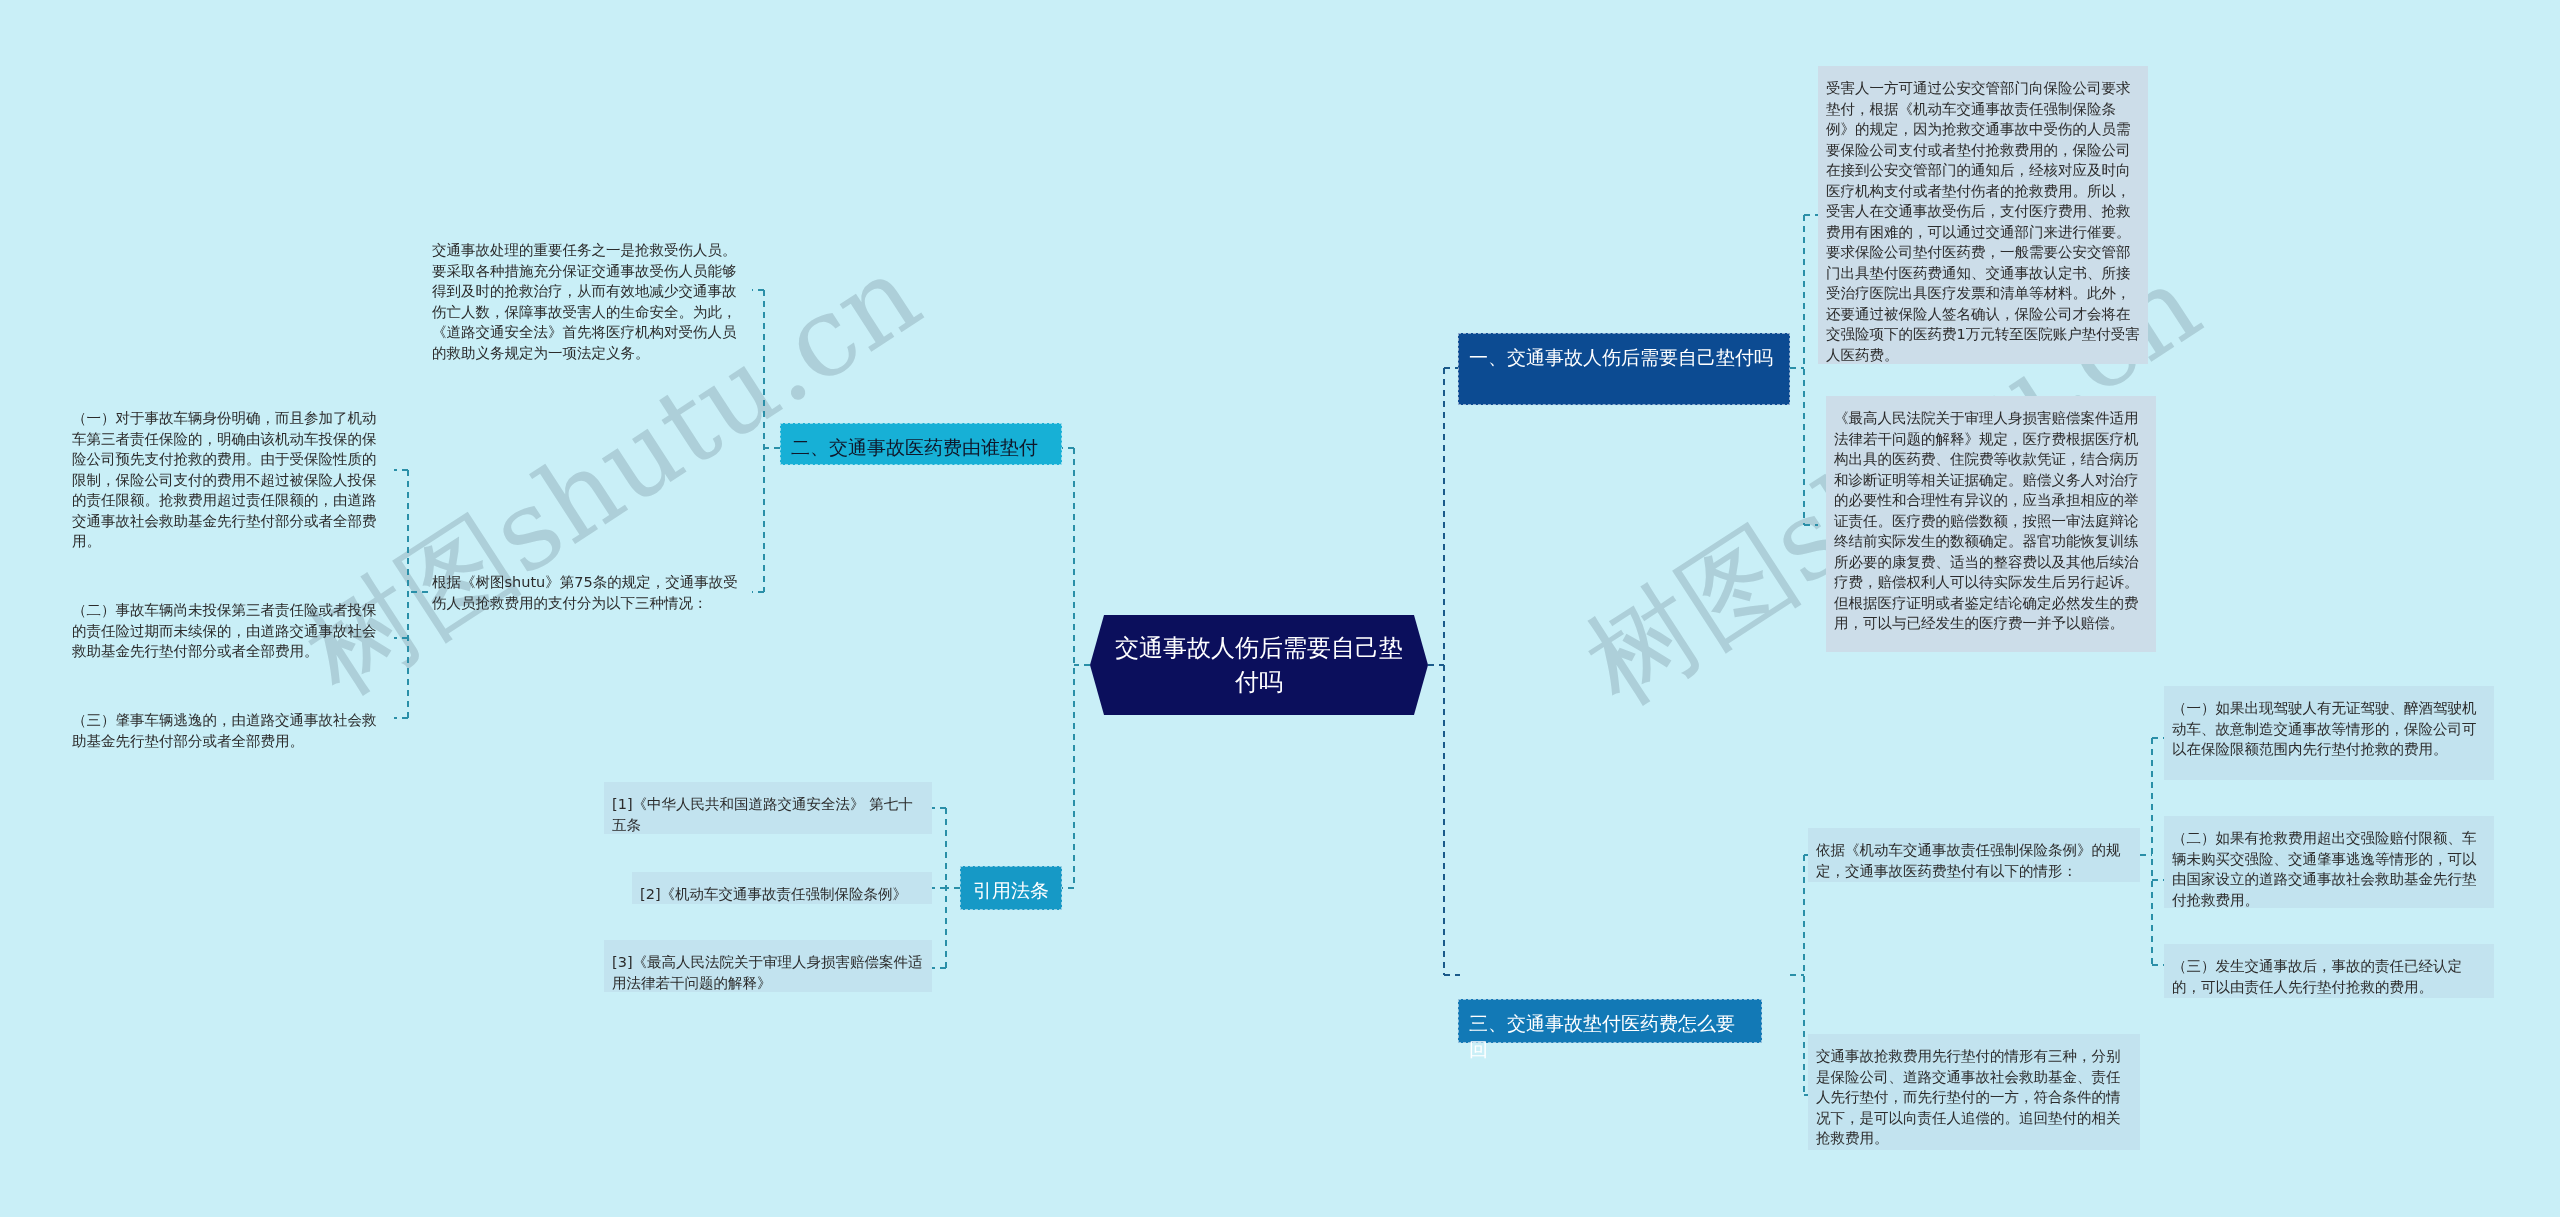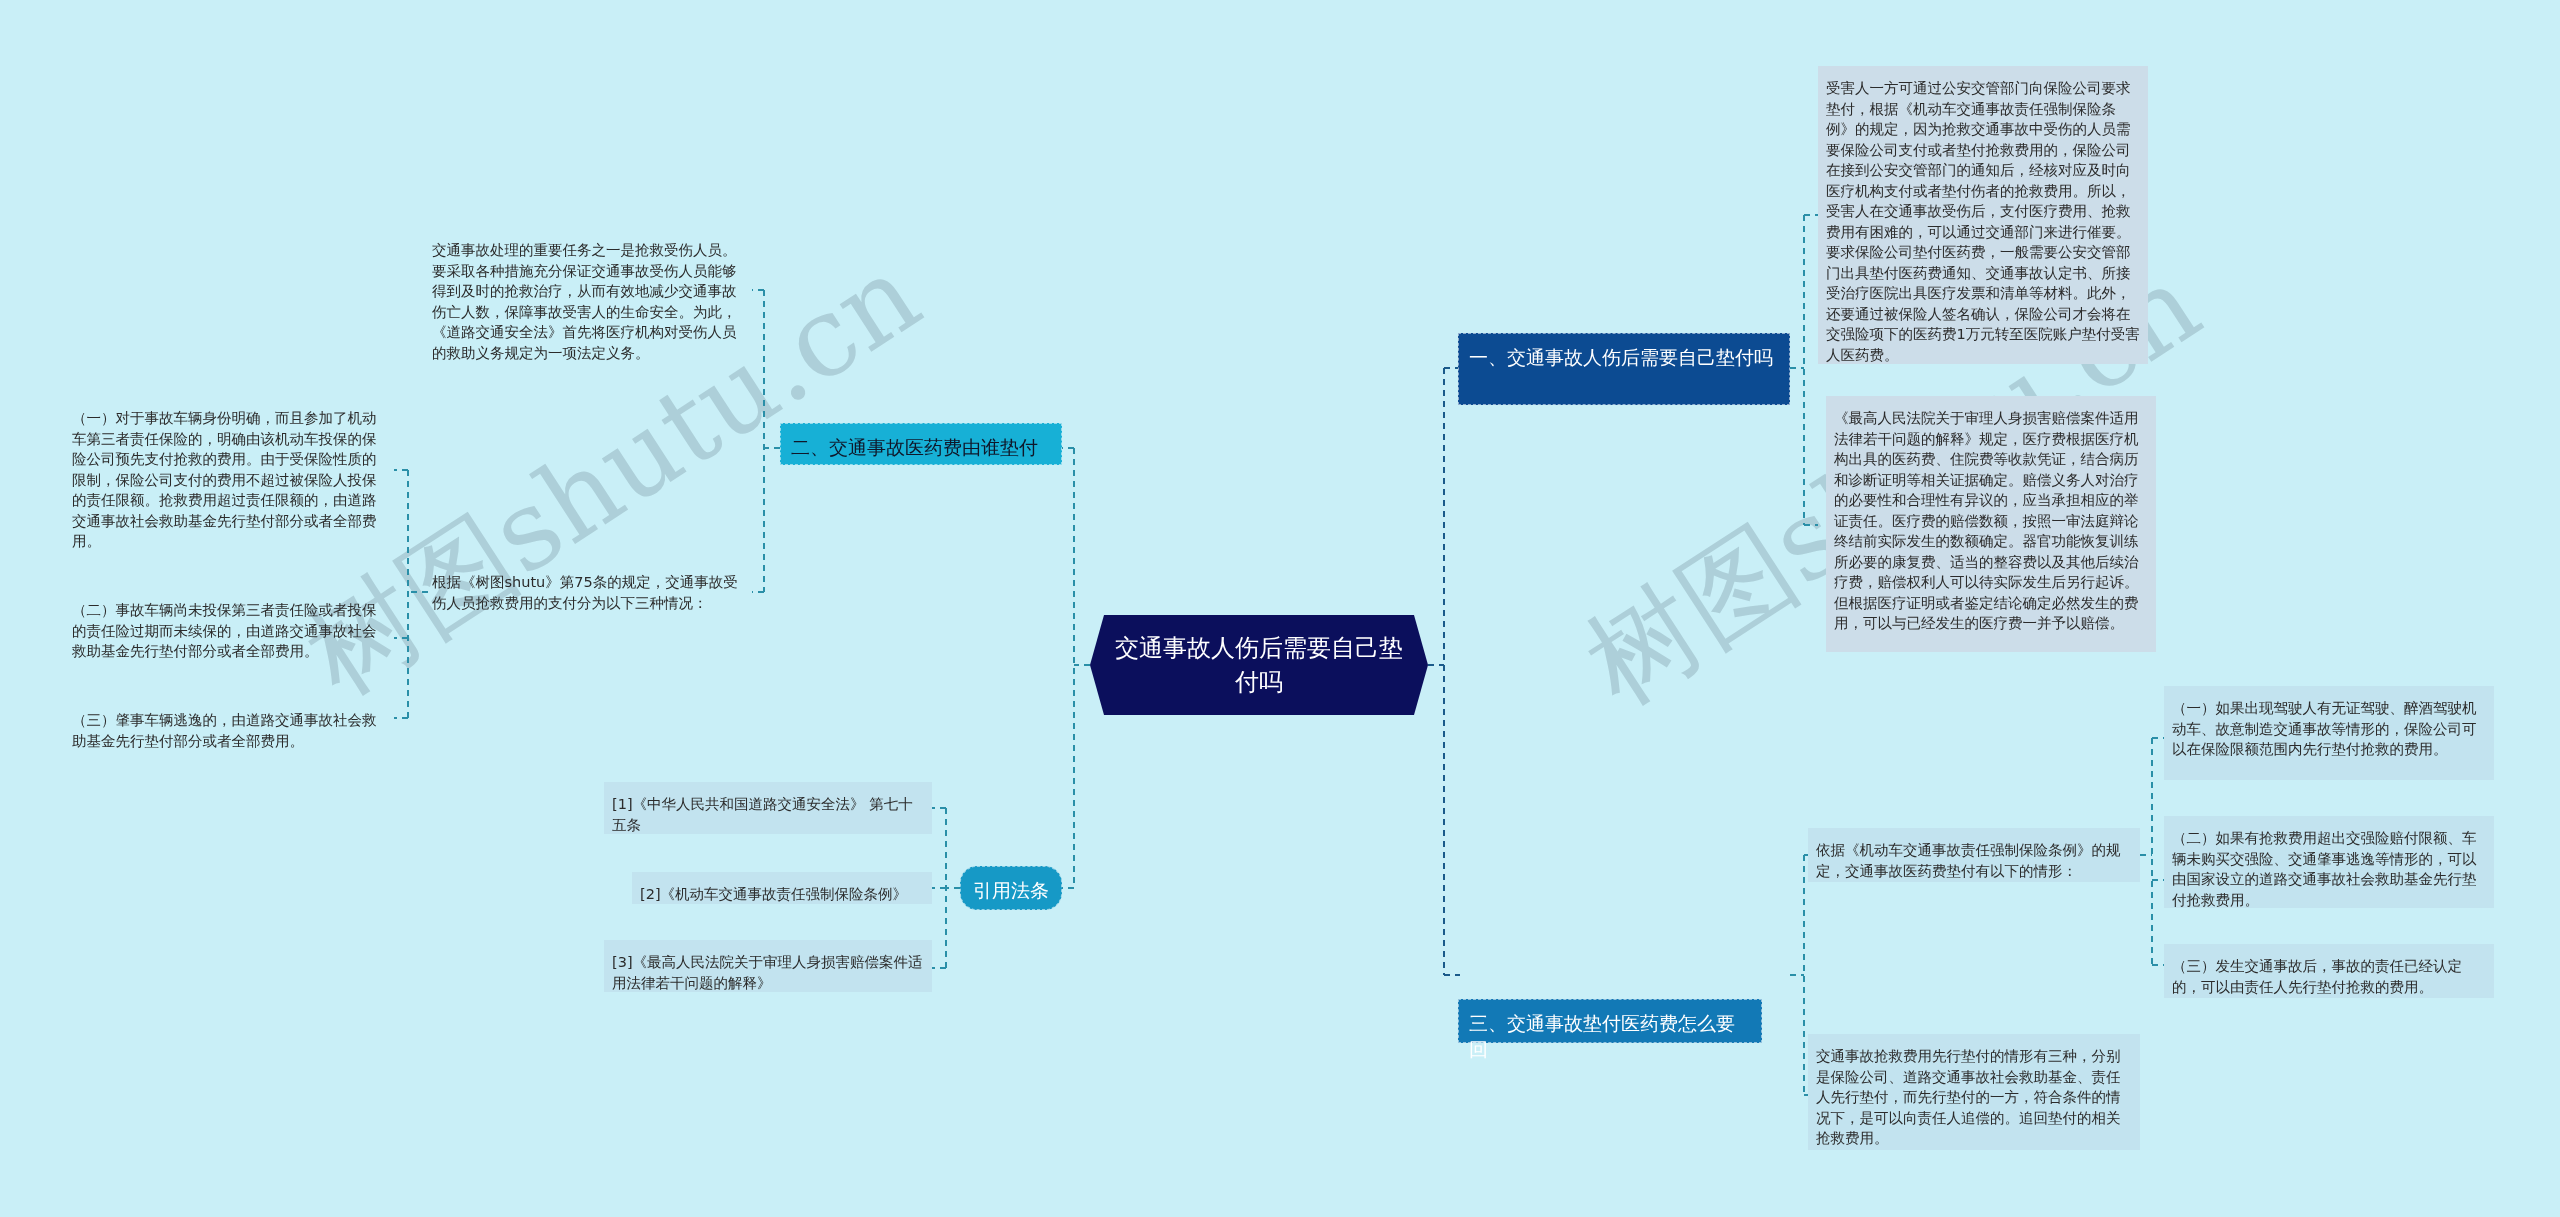--- a/index.html
+++ b/index.html
@@ -22,21 +22,21 @@
     text-align:center; display:flex; align-items:center; justify-content:center;
     clip-path:polygon(14px 0, calc(100% - 14px) 0, 100% 50%, calc(100% - 14px) 100%, 14px 100%, 0 50%);
   }
   .branch {
     font-size:19px; line-height:26px; padding:10px 10px; box-sizing:border-box;
     border:1px dashed rgba(255,255,255,0.55);
   }
   .b1 { background:#0c4b92; color:#fff; }
   .b2 { background:#17b0d6; color:#0f172a; }
   .b3 { background:#1279b6; color:#fff; }
-  .b4 { background:#1699c6; color:#fff;border-radius:17px; }
+  .b4 { background:#1699c6; color:#fff; }
   svg.lines { position:absolute; left:0; top:0; }
   .watermark {
     position:absolute; font-family:"DejaVu Serif","Liberation Serif",serif;
     color:rgba(120,150,160,0.35); font-size:110px; white-space:nowrap;
     transform-origin:left bottom; pointer-events:none;
   }
 </style>
 </head>
 <body>
 

